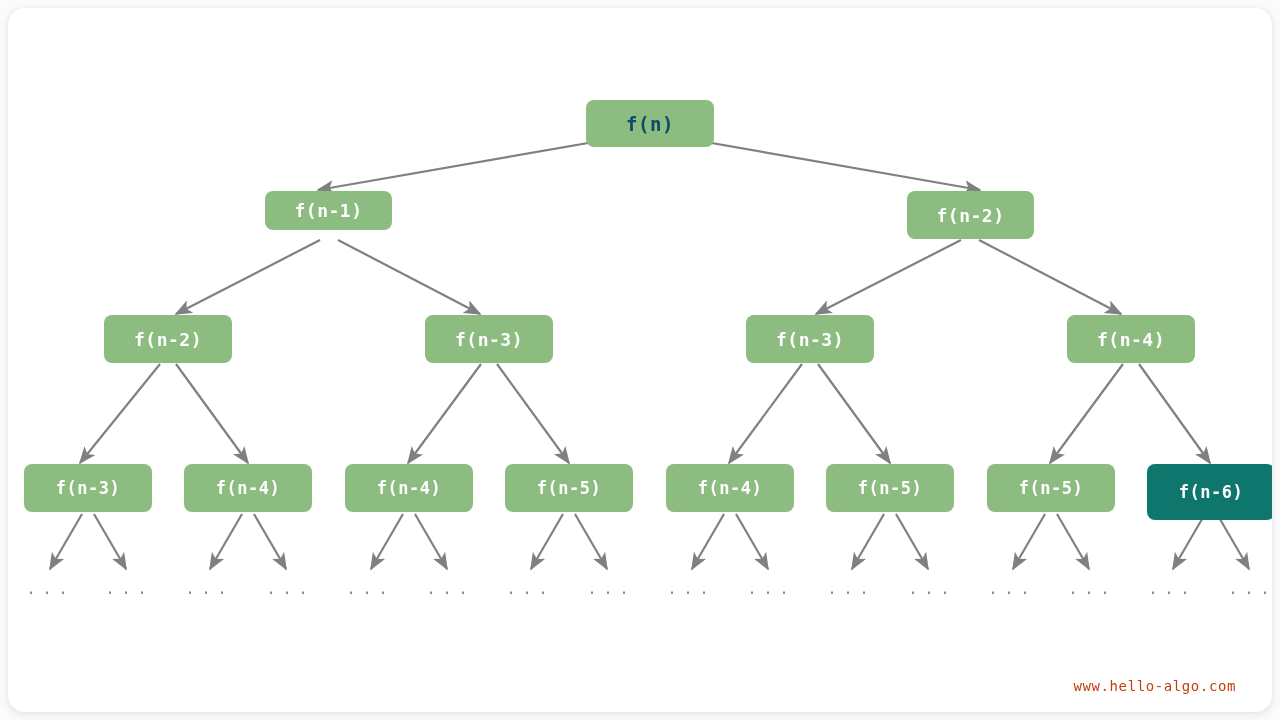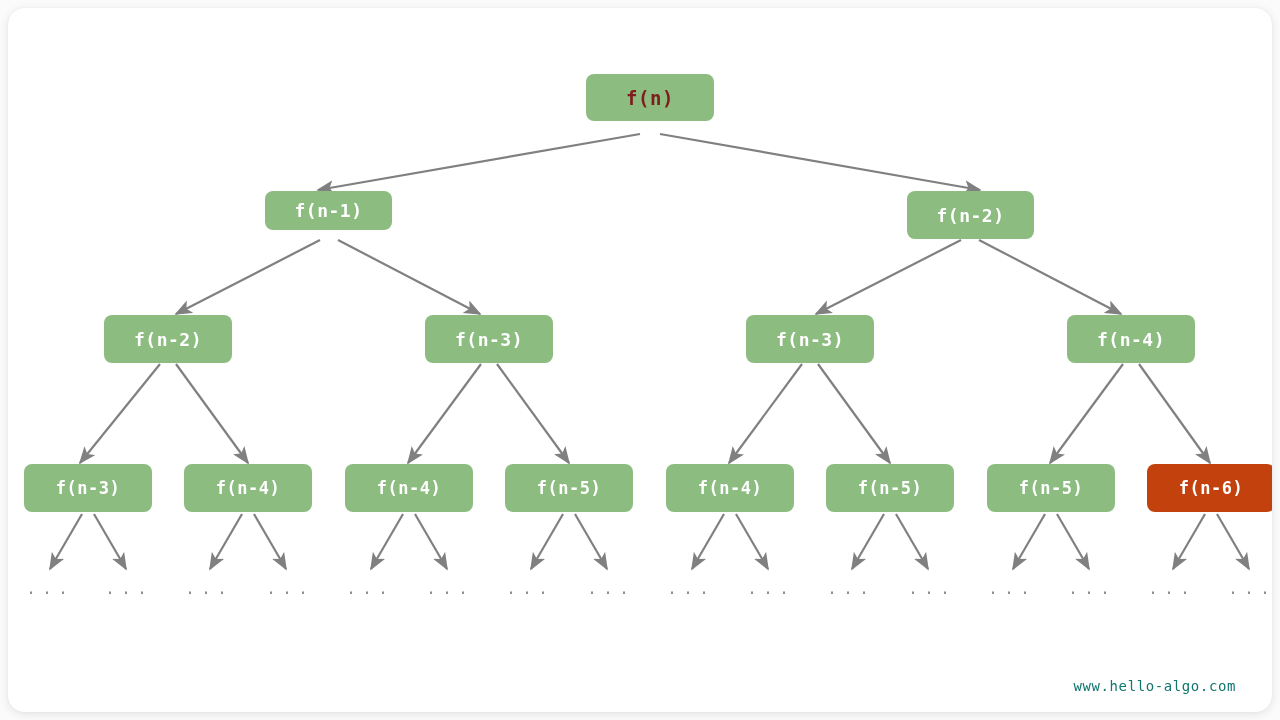--- a/index.html
+++ b/index.html
@@ -64,21 +64,21 @@
     font-size: 19px;
     letter-spacing: 2px;
     transform: translate(-50%, -50%);
     white-space: nowrap;
     user-select: none;
   }
   #watermark {
     position: absolute;
     right: 36px;
     bottom: 18px;
-    color: #0f766e;
+    color: #c2410c;
     font-family: "DejaVu Sans Mono", "Liberation Mono", monospace;
     font-size: 14px;
     letter-spacing: 0.6px;
     user-select: none;
   }
 </style>
 </head>
 <body>
 
 <div id="canvas">
@@ -118,21 +118,21 @@
           <line x1="876" y1="506" x2="844" y2="561" stroke="#808080" stroke-width="2.2" stroke-linecap="butt" marker-end="url(#arrowhead)"></line>
           <line x1="888" y1="506" x2="920" y2="561" stroke="#808080" stroke-width="2.2" stroke-linecap="butt" marker-end="url(#arrowhead)"></line>
           <line x1="1037" y1="506" x2="1005" y2="561" stroke="#808080" stroke-width="2.2" stroke-linecap="butt" marker-end="url(#arrowhead)"></line>
           <line x1="1049" y1="506" x2="1081" y2="561" stroke="#808080" stroke-width="2.2" stroke-linecap="butt" marker-end="url(#arrowhead)"></line>
           <line x1="1197" y1="506" x2="1165" y2="561" stroke="#808080" stroke-width="2.2" stroke-linecap="butt" marker-end="url(#arrowhead)"></line>
           <line x1="1209" y1="506" x2="1241" y2="561" stroke="#808080" stroke-width="2.2" stroke-linecap="butt" marker-end="url(#arrowhead)"></line>
         </g>
     </svg>
 
     <div id="nodes">
-        <div class="node level-0" style="left: 578px; top: 66px; width: 128px; height: 47px; background: rgb(140, 188, 128); color: #7f1d1d;">
+        <div class="node level-0" style="left: 578px; top: 92px; width: 128px; height: 47px; background: rgb(140, 188, 128); color: #0c4a6e;">
           <span>f(n)</span>
         </div>
         <div class="node level-1" style="left: 257px; top: 183px; width: 127px; height: 39px; background: rgb(140, 188, 128); color: rgb(255, 255, 255);">
           <span>f(n-1)</span>
         </div>
         <div class="node level-1" style="left: 899px; top: 183px; width: 127px; height: 48px; background: rgb(140, 188, 128); color: rgb(255, 255, 255);">
           <span>f(n-2)</span>
         </div>
         <div class="node level-2" style="left: 96px; top: 307px; width: 128px; height: 48px; background: rgb(140, 188, 128); color: rgb(255, 255, 255);">
           <span>f(n-2)</span>
@@ -160,21 +160,21 @@
         </div>
         <div class="node level-3" style="left: 658px; top: 456px; width: 128px; height: 48px; background: rgb(140, 188, 128); color: rgb(255, 255, 255);">
           <span>f(n-4)</span>
         </div>
         <div class="node level-3" style="left: 818px; top: 456px; width: 128px; height: 48px; background: rgb(140, 188, 128); color: rgb(255, 255, 255);">
           <span>f(n-5)</span>
         </div>
         <div class="node level-3" style="left: 979px; top: 456px; width: 128px; height: 48px; background: rgb(140, 188, 128); color: rgb(255, 255, 255);">
           <span>f(n-5)</span>
         </div>
-        <div class="node level-3" style="left: 1139px; top: 456px; width: 128px; height: 48px; background: #c2410c; color: rgb(255, 255, 255);">
+        <div class="node level-3" style="left: 1139px; top: 456px; width: 128px; height: 56px; background: #0f766e; color: rgb(255, 255, 255);">
           <span>f(n-6)</span>
         </div>
       </div>
     <div id="ellipsis-layer">
         <div class="ellipsis" style="left: 40px; top: 585px; color: rgb(141, 141, 141);">· · ·</div>
         <div class="ellipsis" style="left: 119px; top: 585px; color: rgb(141, 141, 141);">· · ·</div>
         <div class="ellipsis" style="left: 199px; top: 585px; color: rgb(141, 141, 141);">· · ·</div>
         <div class="ellipsis" style="left: 280px; top: 585px; color: rgb(141, 141, 141);">· · ·</div>
         <div class="ellipsis" style="left: 360px; top: 585px; color: rgb(141, 141, 141);">· · ·</div>
         <div class="ellipsis" style="left: 440px; top: 585px; color: rgb(141, 141, 141);">· · ·</div>

